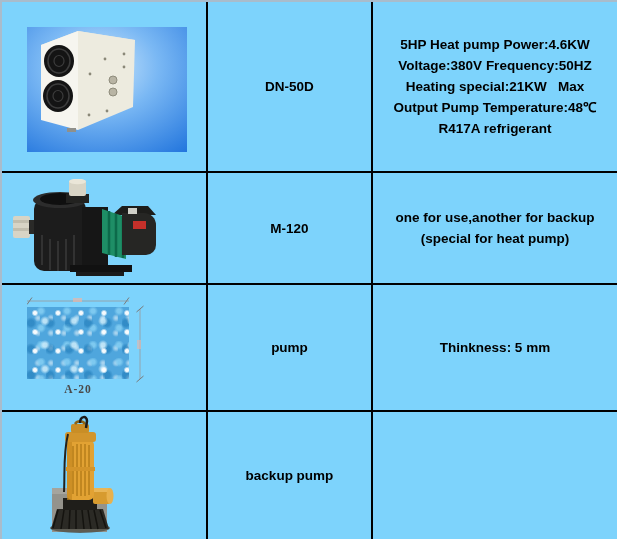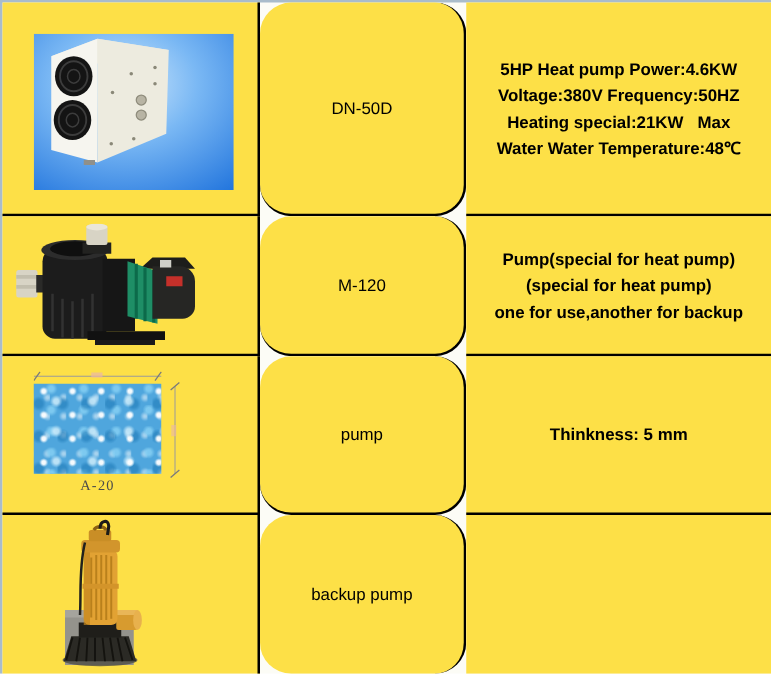--- a/index.html
+++ b/index.html
@@ -13,27 +13,27 @@
     display:grid;
     grid-template-columns:206px 165px 244px;
     grid-template-rows:171px 112px 127px 127px;
     font-family:"Liberation Sans", sans-serif;
     color:#000;
   }
   .cell{
     box-sizing:border-box;
     position:relative;
     overflow:hidden;
-    background:#fde047;
+    background:#7dd3fc;
   }
   .br{border-right:2px solid #000;}
   .bb{border-bottom:2px solid #000;}
   .model-cell{
     display:flex;align-items:center;justify-content:center;
-    font-weight:normal;font-size:13.5px;border-radius:25px;
+    font-weight:bold;font-size:13.5px;
   }
   .desc-cell{
     display:flex;align-items:center;justify-content:center;
     text-align:center;
   }
   .desc .line{
     font-weight:bold;font-size:13.5px;line-height:21px;
     white-space:pre;
   }
   
@@ -52,21 +52,21 @@
       radial-gradient(circle at 4px 16px, rgba(26,118,180,.55) 0 3px, rgba(26,118,180,0) 6px),
       radial-gradient(circle at 14px 4px, rgba(130,205,242,.9) 0 2px, rgba(130,205,242,0) 5px),
       radial-gradient(circle at 11px 11px, rgba(255,255,255,.5) 0 1px, rgba(255,255,255,0) 4px);
     background-size:23px 19px, 29px 24px, 19px 26px, 26px 17px, 13px 15px;
   }
   .dim-lines{position:absolute;left:0;top:0;width:135px;height:95px;}
   .liner-caption{
     position:absolute;left:0;top:86px;width:102px;
     text-align:center;
     font-family:"Liberation Serif", serif;
-    font-size:11.5px;color:#4a4a4a;letter-spacing:1px;
+    font-size:11.5px;color:#4a4a4a;letter-spacing:1px;font-weight:bold;
   }
 </style>
 </head>
 <body>
 
 <div class="sheet">
 
   <div class="cell br bb">
     <div class="img-wrap hp-wrap">
       <svg viewBox="0 0 160 125" width="160" height="125">
@@ -100,21 +100,22 @@
     </div>
   </div>
   <div class="cell br bb model-cell">
     <span>DN-50D</span>
   </div>
   <div class="cell bb desc-cell">
     <div class="desc">
       <div class="line">5HP Heat pump Power:4.6KW</div>
       <div class="line">Voltage:380V Frequency:50HZ</div>
       <div class="line">Heating special:21KW   Max</div>
-      <div class="line">Water Water Temperature:48℃</div>
+      <div class="line">Output Pump Temperature:48℃</div>
+      <div class="line">R417A refrigerant</div>
     </div>
   </div>
 
   <div class="cell br bb">
     <div class="img-wrap pp-wrap">
       <svg viewBox="0 0 150 100" width="150" height="100">
         <rect x="1" y="37" width="17" height="22" rx="2" fill="#d8d4c5"></rect>
         <rect x="1" y="41" width="17" height="3" fill="#c2beae"></rect>
         <rect x="1" y="49" width="17" height="3" fill="#c2beae"></rect>
         <rect x="17" y="41" width="8" height="14" fill="#2a2a28"></rect>
@@ -135,23 +136,22 @@
         <rect x="58" y="86" width="62" height="7" fill="#111"></rect>
         <rect x="64" y="93" width="48" height="4" fill="#1a1a1a"></rect>
       </svg>
     </div>
   </div>
   <div class="cell br bb model-cell">
     <span>M-120</span>
   </div>
   <div class="cell bb desc-cell">
     <div class="desc">
-      <div class="line">Pump(special for heat pump)</div>
+      <div class="line">one for use,another for backup</div>
       <div class="line">(special for heat pump)</div>
-      <div class="line">one for use,another for backup</div>
     </div>
   </div>
 
   <div class="cell br bb">
     <div class="liner-wrap">
       <svg class="dim-lines" viewBox="0 0 135 95">
         <line x1="0" y1="4" x2="102" y2="4" stroke="#9a9a9a" stroke-width="0.8"></line>
         <line x1="0" y1="7.5" x2="5" y2="0.5" stroke="#7a7a7a" stroke-width="1"></line>
         <line x1="97" y1="7.5" x2="102" y2="0.5" stroke="#7a7a7a" stroke-width="1"></line>
         <rect x="46" y="1" width="9" height="4" fill="#e9b6a8" opacity="0.7"></rect>

